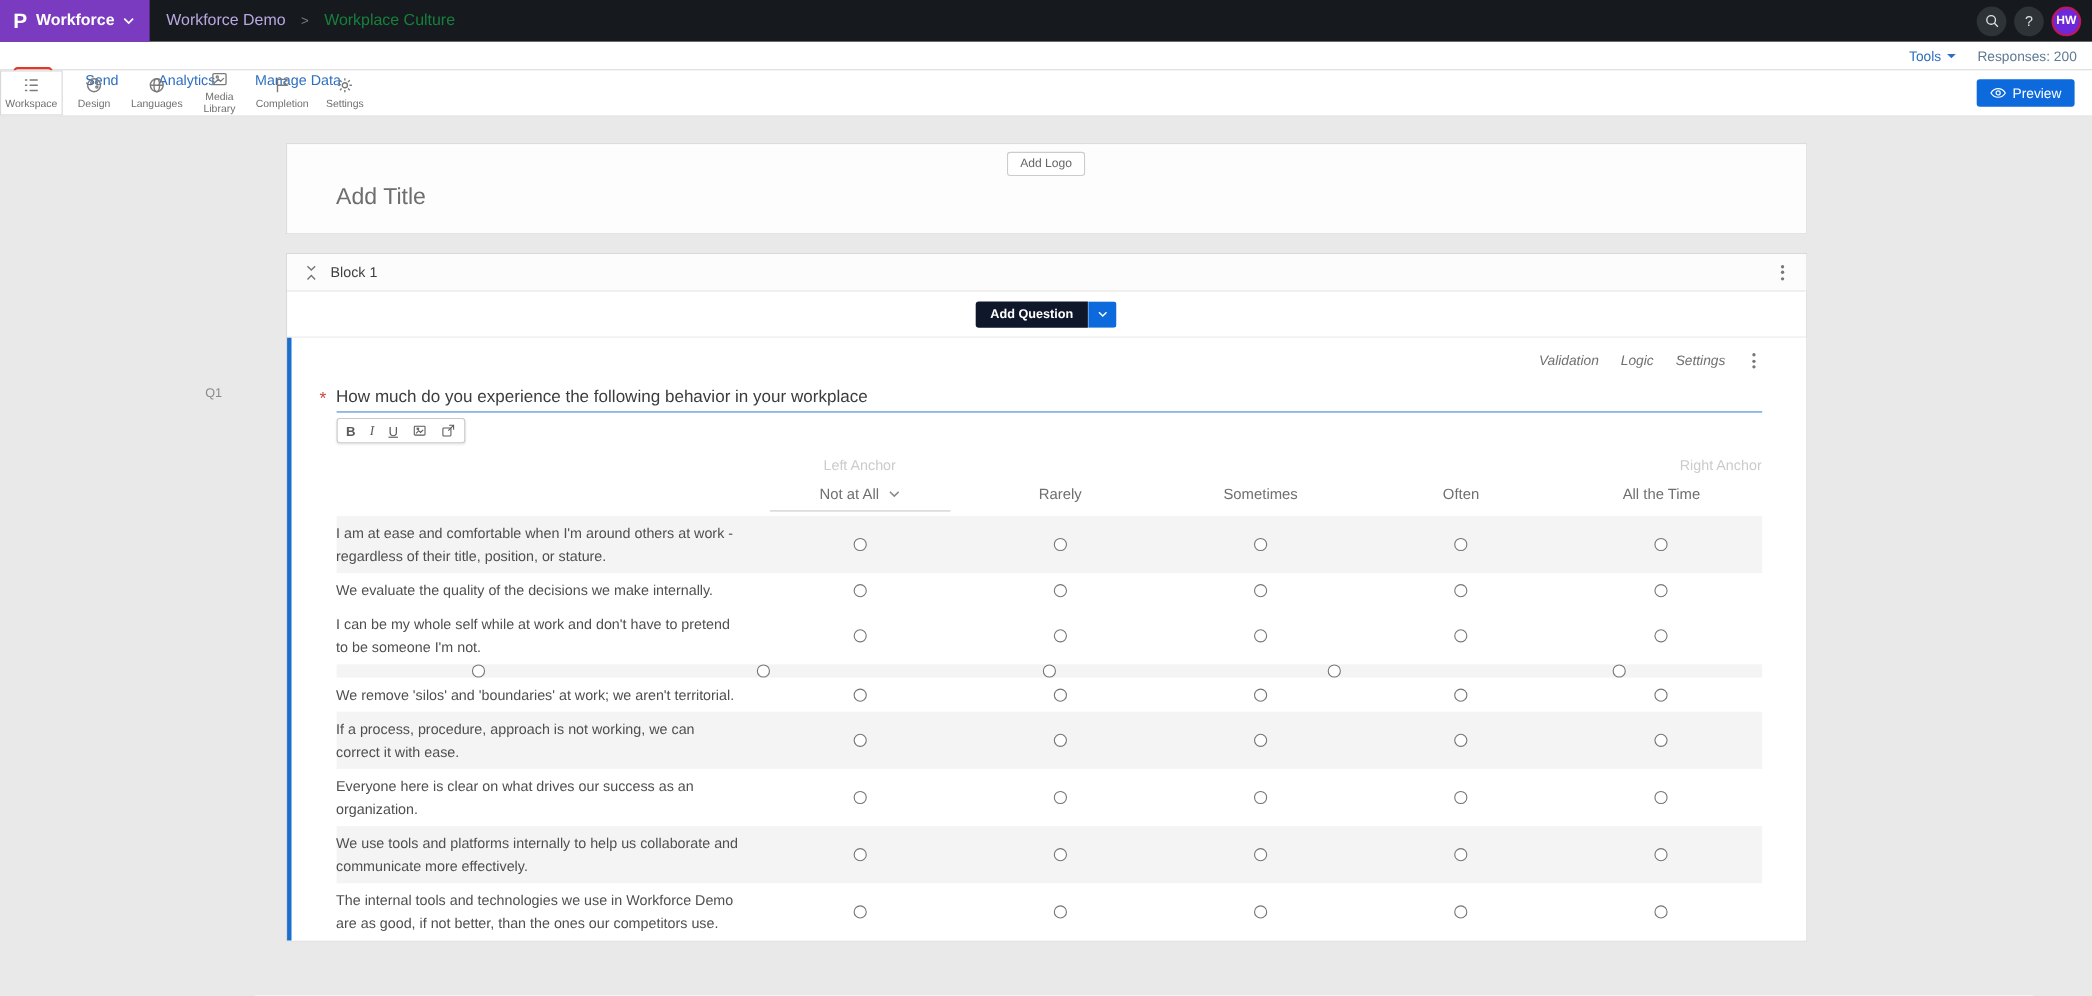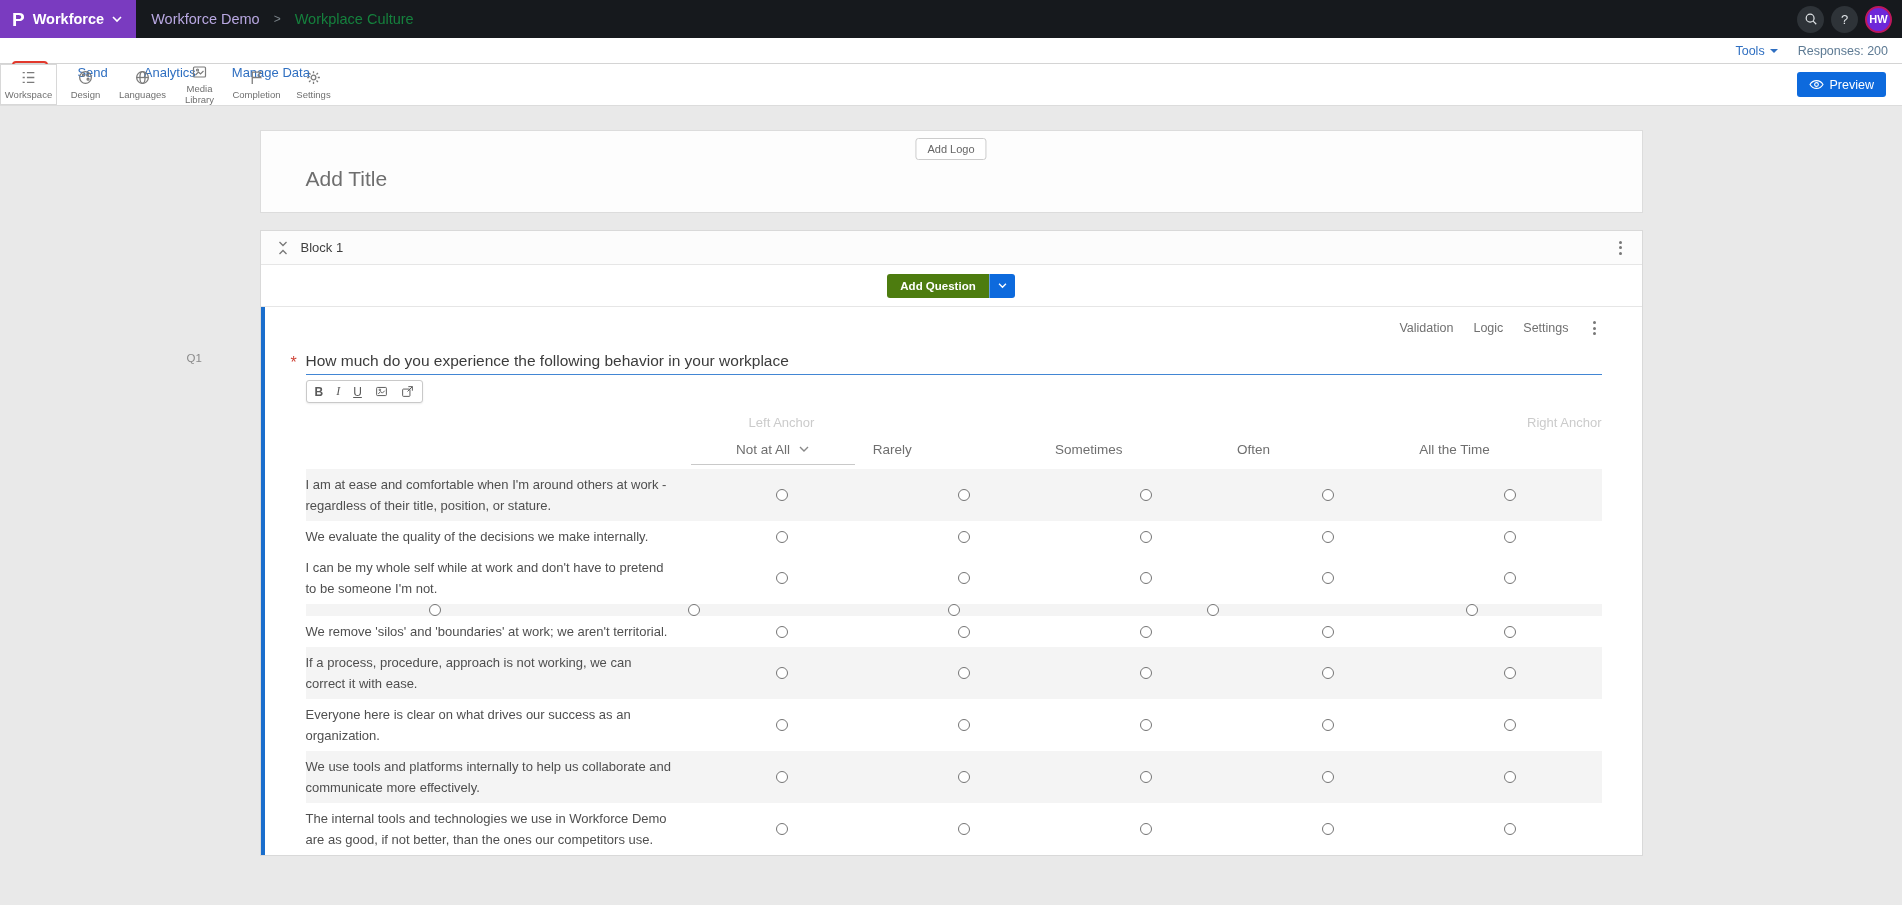--- a/index.html
+++ b/index.html
@@ -50,47 +50,47 @@
   .block-card { margin-top:17px; background:#fff; border:1px solid #d9d9d9; }
   .block-header { height:34px; display:flex; align-items:center; padding:0 16px; background:#fcfcfc; border-bottom:1px solid #e6e6e6; gap:12px; }
   .block-header svg { stroke:#777; fill:none; stroke-width:1.3; }
   .block-title { font-size:13px; color:#3f3f3f; }
   .kebab { margin-left:auto; display:flex; flex-direction:column; gap:2.5px; background:none; border:none; padding:4px; }
   .kebab i { width:3px; height:3px; border-radius:50%; background:#777; }
   .kebab.inline { margin-left:0; }
 
   .add-question-row { height:42px; display:flex; align-items:center; justify-content:center; border-bottom:1px solid #e6e6e6; }
   .split-btn { display:flex; }
-  .split-main { background:#4d7c0f; color:#fff; font-size:11.5px; font-weight:bold; padding:6px 13px; border:none; border-radius:3px 0 0 3px; }
+  .split-main { background:#0f172a; color:#fff; font-size:11.5px; font-weight:bold; padding:6px 13px; border:none; border-radius:3px 0 0 3px; }
   .split-drop { background:#0d6add; border:none; border-left:1px solid rgba(255,255,255,.35); padding:0 8px; border-radius:0 3px 3px 0; display:flex; align-items:center; }
   .split-drop svg { stroke:#fff; fill:none; stroke-width:1.6; }
 
   .question-wrap { position:relative; border-left:4px solid #1a6ecc; padding:10px 40px 0 41px; background:#fff; }
   .qid { position:absolute; left:-78px; top:45px; font-size:11.5px; color:#8a8a8a; }
-  .q-menu { display:flex; justify-content:flex-end; align-items:center; gap:20px; font-size:12.5px; color:#707070; line-height:14px; padding-right:2px; }
+  .q-menu { display:flex; justify-content:flex-end; align-items:center; gap:20px; font-size:12.5px; color:#707070; line-height:14px; padding-right:2px;font-style:italic; }
   .q-menu a { color:#707070; }
 
   .q-text-row { display:flex; align-items:flex-start; margin-top:12px; }
   .req { color:#cf4438; font-size:16px; width:15px; margin-left:-15px; padding-top:4px; line-height:1; }
   .q-input { flex:1; font-size:15.5px; color:#3c3c3c; line-height:19px; padding-bottom:4px; border-bottom:1px solid #4286d4; cursor:text; }
 
   .fmt-bar { display:inline-flex; margin-top:5px; border:1px solid #c9c9c9; background:#fff; border-radius:3px; padding:3px 8px; gap:13px; align-items:center; color:#5a5a5a; box-shadow:0 1px 2px rgba(0,0,0,.08); }
   .fmt-bar span { font-size:12px; cursor:pointer; }
   .fmt-b { font-weight:bold; }
   .fmt-i { font-style:italic; font-family:"Liberation Serif", serif; }
   .fmt-u { text-decoration:underline; }
   .fmt-bar svg { stroke:#5a5a5a; fill:none; stroke-width:1.2; cursor:pointer; }
 
   .anchors { display:flex; margin-top:12px; font-size:13px; color:#cbcbcb; align-items:center; }
   .m-spacer { width:385px; flex:none; }
   .anchor-left { width:182px; text-align:center; }
   .anchor-right { margin-left:auto; }
 
   .col-headers { display:flex; margin-top:12px; font-size:13.5px; color:#6f6f6f; align-items:flex-end; }
-  .colh { flex:1; display:flex; padding-bottom:8px; }
+  .colh { flex:1; display:flex; justify-content:center; padding-bottom:8px; }
   .colh-first { padding-bottom:0; }
   .col-select { width:164px; display:flex; justify-content:center; align-items:center; gap:9px; border-bottom:1px solid #c9c9c9; padding-bottom:7px; cursor:pointer; }
   .col-select svg { stroke:#888; fill:none; stroke-width:1.4; }
 
   .matrix { margin-top:4px; }
   .m-row { display:flex; align-items:center; }
   .m-row.striped { background:#f4f4f4; }
   .m-statement { width:385px; flex:none; padding:5px 18px 5px 0; font-size:13px; line-height:21px; color:#4f4f4f; cursor:text; }
   .m-cell { flex:1; display:flex; justify-content:center; }
   .radio { width:12px; height:12px; border:1px solid #757575; border-radius:50%; background:#fff; display:inline-block; cursor:pointer; }

